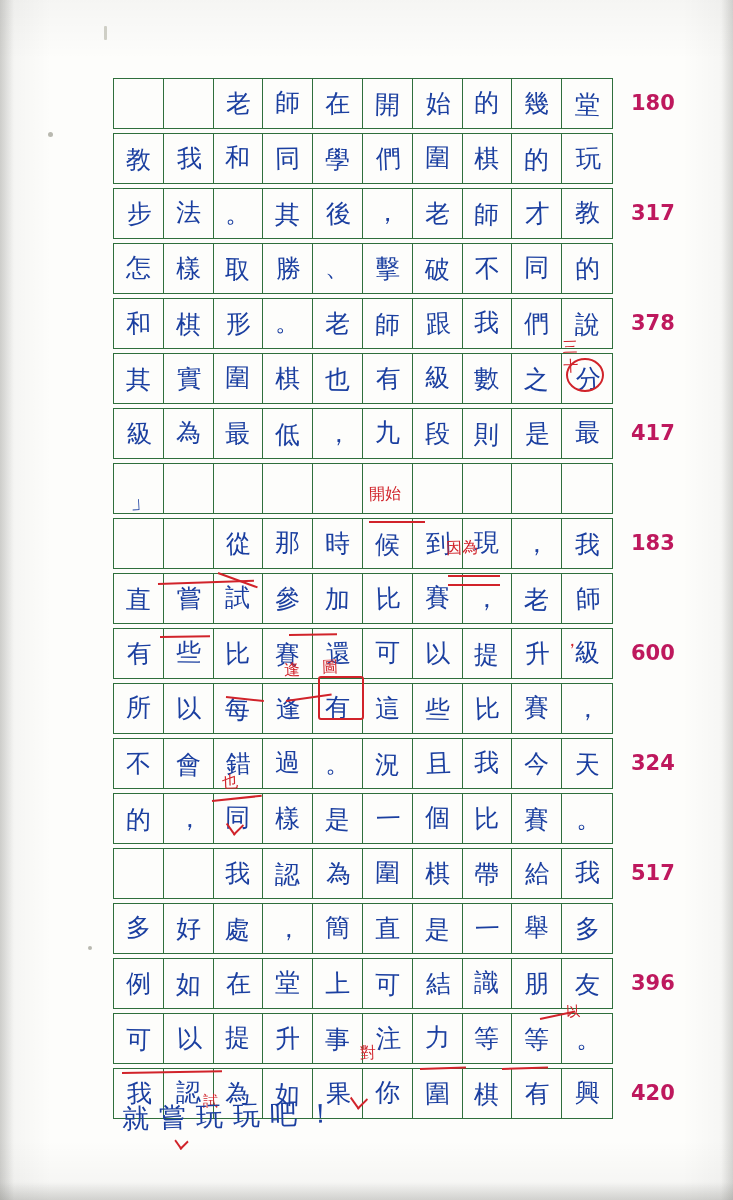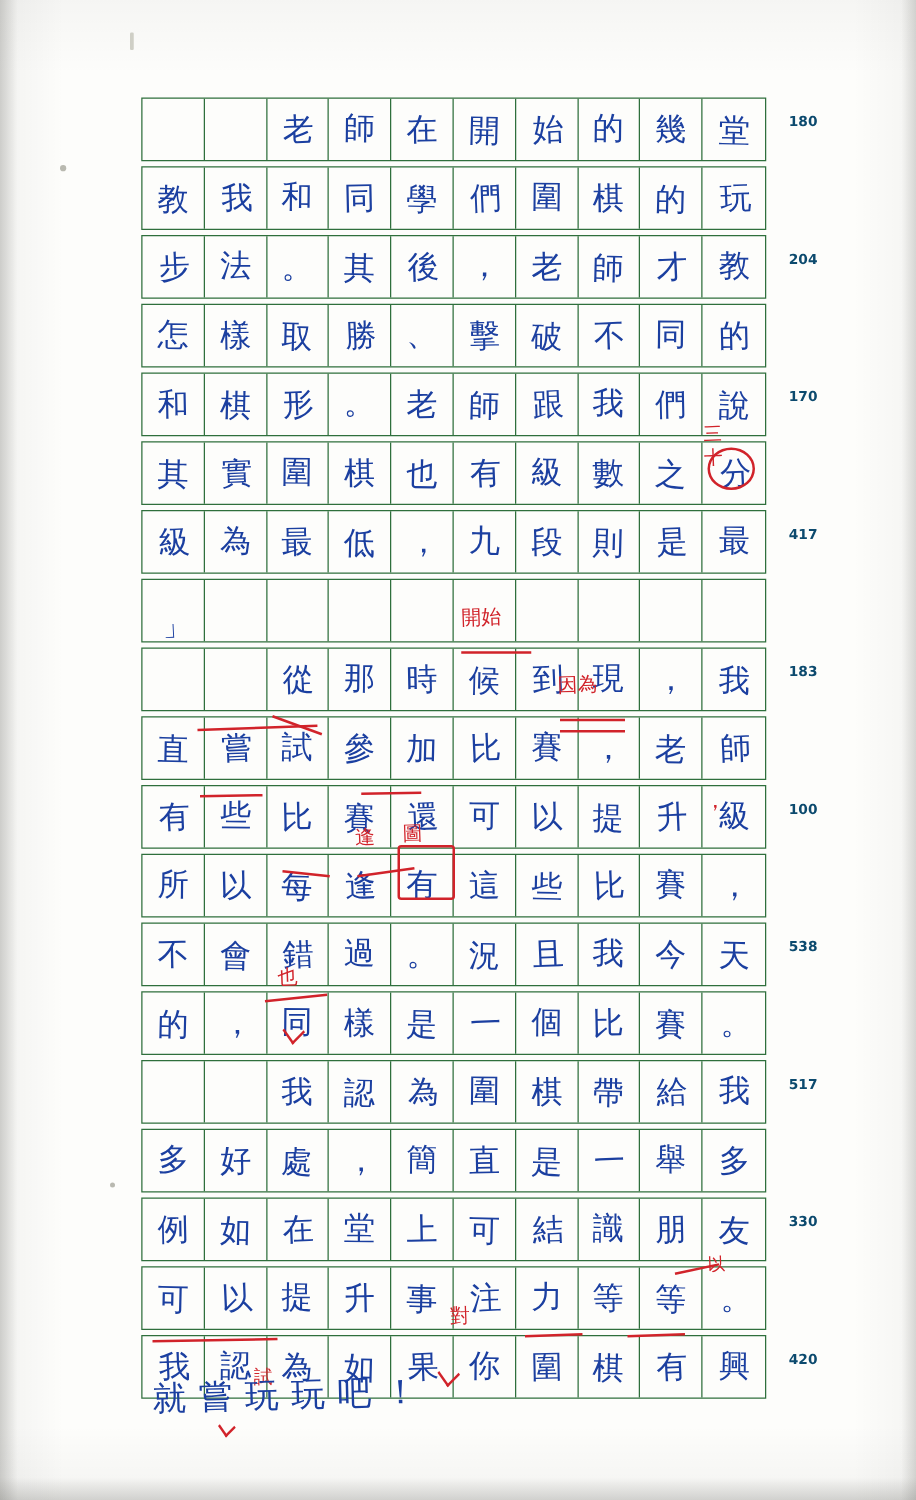--- a/index.html
+++ b/index.html
@@ -66,22 +66,22 @@
     user-select: none;
   }
   .ch.v2 { transform: rotate(1.4deg) translateY(1px); }
   .ch.v3 { transform: rotate(-2.4deg) translateX(1px); }
   .ch.v4 { transform: rotate(0.6deg) translateY(-1px); }
   .lineno {
     position: absolute;
     left: 518px;
     top: 13px;
     font-family: "DejaVu Sans", sans-serif;
-    font-size: 11px;
-    color: #0c4a6e;
+    font-size: 21px;
+    color: #be185d;
     font-weight: 600;
   }
   
   .red {
     position: absolute;
     color: #d1232a;
     font-family: "DejaVu Sans", sans-serif;
     pointer-events: none;
   }
   .red-text {
@@ -268,21 +268,21 @@
           <div class="cell">
             <span class="ch v2">師</span>
           </div>
           <div class="cell">
             <span class="ch v3">才</span>
           </div>
           <div class="cell">
             <span class="ch v4">教</span>
           </div>
         </div>
-        <div class="lineno">204</div>
+        <div class="lineno">317</div>
       </div>
       <div class="row">
         <div class="cells">
           <div class="cell">
             <span class="ch v4">怎</span>
           </div>
           <div class="cell">
             <span class="ch v1">樣</span>
           </div>
           <div class="cell">
@@ -338,21 +338,21 @@
           <div class="cell">
             <span class="ch v4">我</span>
           </div>
           <div class="cell">
             <span class="ch v1">們</span>
           </div>
           <div class="cell">
             <span class="ch v2">說</span>
           </div>
         </div>
-        <div class="lineno">170</div>
+        <div class="lineno">378</div>
       </div>
       <div class="row">
         <div class="cells">
           <div class="cell">
             <span class="ch v2">其</span>
           </div>
           <div class="cell">
             <span class="ch v3">實</span>
           </div>
           <div class="cell">
@@ -548,21 +548,21 @@
           <div class="cell">
             <span class="ch v2">提</span>
           </div>
           <div class="cell">
             <span class="ch v3">升</span>
           </div>
           <div class="cell">
             <span class="ch v4">級</span>
           </div>
         </div>
-        <div class="lineno">100</div>
+        <div class="lineno">600</div>
       </div>
       <div class="row">
         <div class="cells">
           <div class="cell">
             <span class="ch v4">所</span>
           </div>
           <div class="cell">
             <span class="ch v1">以</span>
           </div>
           <div class="cell">
@@ -618,21 +618,21 @@
           <div class="cell">
             <span class="ch v4">我</span>
           </div>
           <div class="cell">
             <span class="ch v1">今</span>
           </div>
           <div class="cell">
             <span class="ch v2">天</span>
           </div>
         </div>
-        <div class="lineno">538</div>
+        <div class="lineno">324</div>
       </div>
       <div class="row">
         <div class="cells">
           <div class="cell">
             <span class="ch v2">的</span>
           </div>
           <div class="cell">
             <span class="ch v3">，</span>
           </div>
           <div class="cell">
@@ -758,21 +758,21 @@
           <div class="cell">
             <span class="ch v4">識</span>
           </div>
           <div class="cell">
             <span class="ch v1">朋</span>
           </div>
           <div class="cell">
             <span class="ch v2">友</span>
           </div>
         </div>
-        <div class="lineno">330</div>
+        <div class="lineno">396</div>
       </div>
       <div class="row">
         <div class="cells">
           <div class="cell">
             <span class="ch v2">可</span>
           </div>
           <div class="cell">
             <span class="ch v3">以</span>
           </div>
           <div class="cell">

